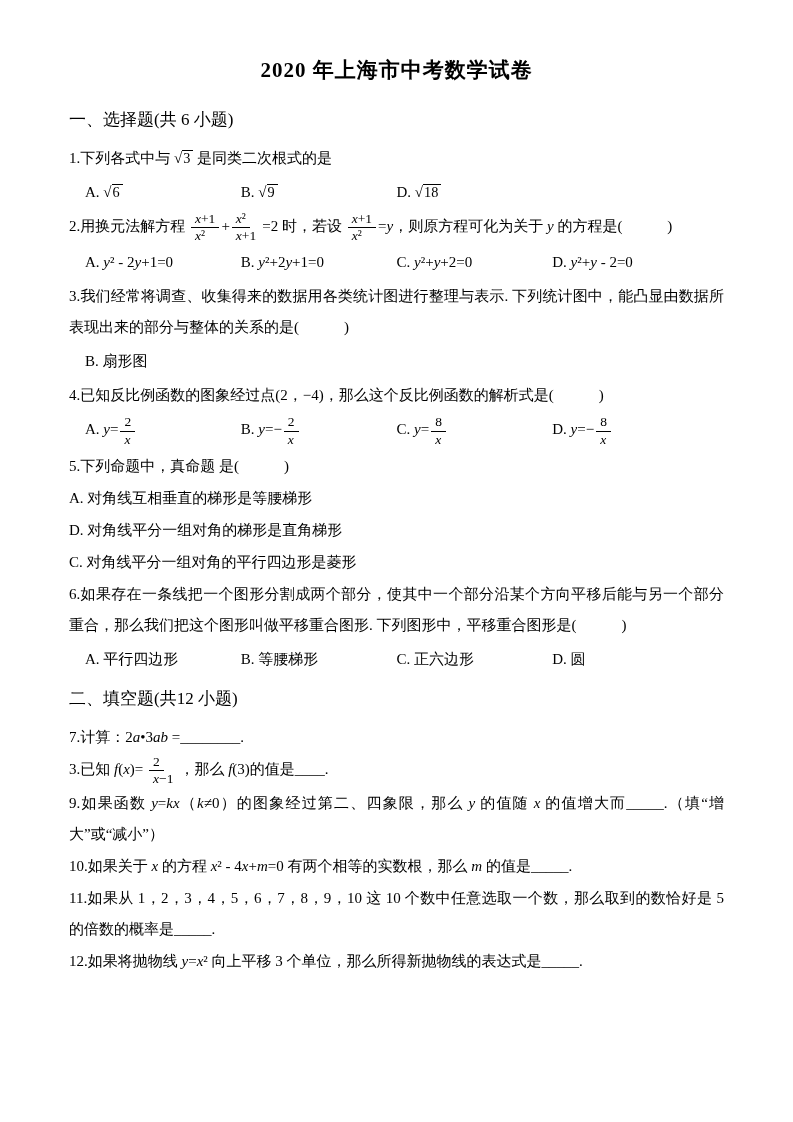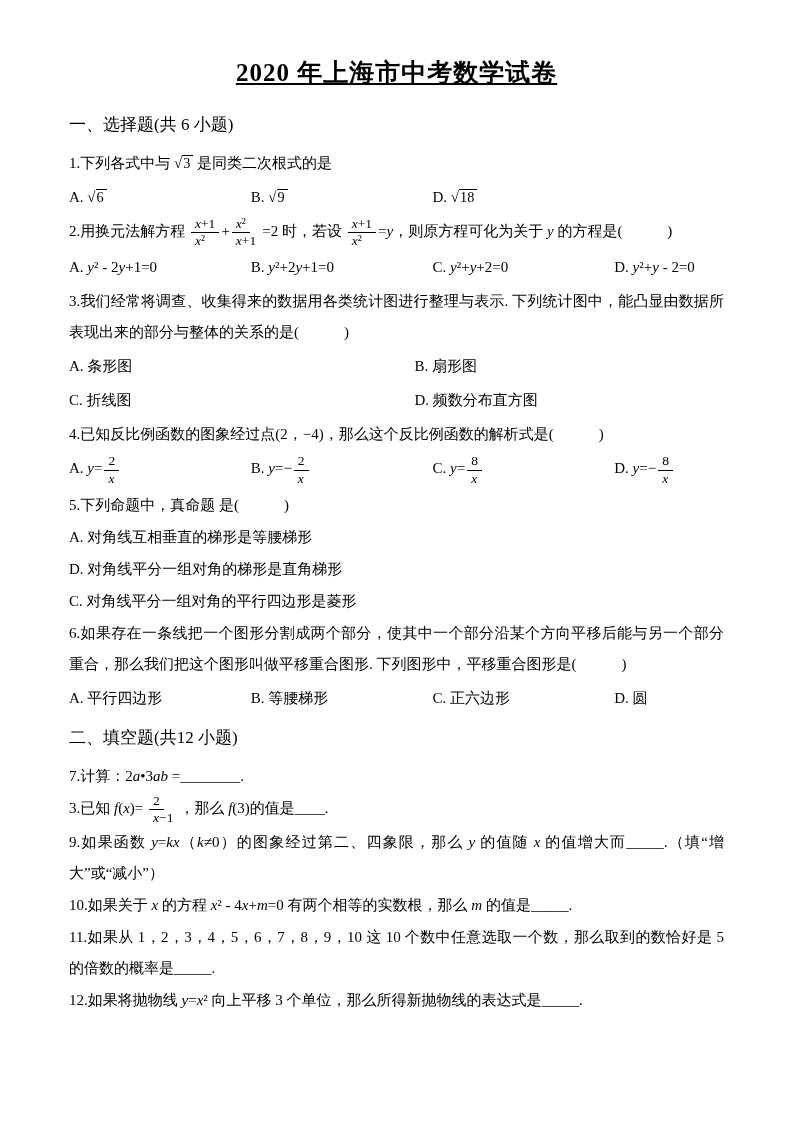--- a/index.html
+++ b/index.html
@@ -8,44 +8,42 @@
     width: 793px;
     height: 1122px;
     background: #ffffff;
     color: #000000;
     font-family: "Liberation Serif", "DejaVu Serif", serif;
     font-size: 15px;
     padding: 56px 69px 28px 69px;
     overflow: hidden;
   }
   .title {
-    font-size: 25px;
+    font-size: 21px;
     font-weight: 700;
     text-align: center;
     margin: 0 0 24px 0;
     letter-spacing: 1px;
-    text-decoration: underline;
   }
   .heading {
     font-size: 17px;
     font-weight: 400;
     margin: 12px 0 12px 0;
   }
   .para {
     line-height: 31px;
     margin: 1px 0;
     text-align: justify;
     font-family: Liberation Serif, serif;
   }
   .optrow {
     display: flex;
     line-height: 31px;
-    margin: 3px 0;
+    margin: 3px 16px;
     align-items: center;
-    gap: 18px;
   }
   .optrow.cols4 > .opt { flex: 0 0 25%; }
   .optrow.cols2 > .opt { flex: 0 0 50%; }
   .frac {
     display: inline-flex;
     flex-direction: column;
     align-items: flex-start;
     vertical-align: middle;
     line-height: 1.2;
     font-size: 13.5px;
@@ -82,26 +80,21 @@
           <span class="den"><i>x</i><span>²</span></span>
         </span><span>=</span><i>y</i><span>，则原方程可化为关于 </span><i>y</i><span> 的方程是(　　　)</span></div>
       <div class="optrow cols4">
         <div class="opt"><span>A. </span><i>y</i><span>² - 2</span><i>y</i><span>+1=0</span></div>
         <div class="opt"><span>B. </span><i>y</i><span>²+2</span><i>y</i><span>+1=0</span></div>
         <div class="opt"><span>C. </span><i>y</i><span>²+</span><i>y</i><span>+2=0</span></div>
         <div class="opt"><span>D. </span><i>y</i><span>²+</span><i>y</i><span> - 2=0</span></div>
       </div>
       <div class="para"><span>3.我们经常将调查、收集得来的数据用各类统计图进行整理与表示. 下列统计图中，能凸显由数据所表现出来的部分与整体的关系的是(　　　)</span></div>
       <div class="optrow cols2">
-        <div class="opt"><span>A. 条形图</span></div>
         <div class="opt"><span>B. 扇形图</span></div>
-      </div>
-      <div class="optrow cols2">
-        <div class="opt"><span>C. 折线图</span></div>
-        <div class="opt"><span>D. 频数分布直方图</span></div>
       </div>
       <div class="para"><span>4.已知反比例函数的图象经过点(2，−4)，那么这个反比例函数的解析式是(　　　)</span></div>
       <div class="optrow cols4">
         <div class="opt"><span>A. </span><i>y</i><span>=</span><span class="frac">
             <span class="num"><span>2</span></span>
             <span class="den"><i>x</i></span>
           </span></div>
         <div class="opt"><span>B. </span><i>y</i><span>=−</span><span class="frac">
             <span class="num"><span>2</span></span>
             <span class="den"><i>x</i></span>

